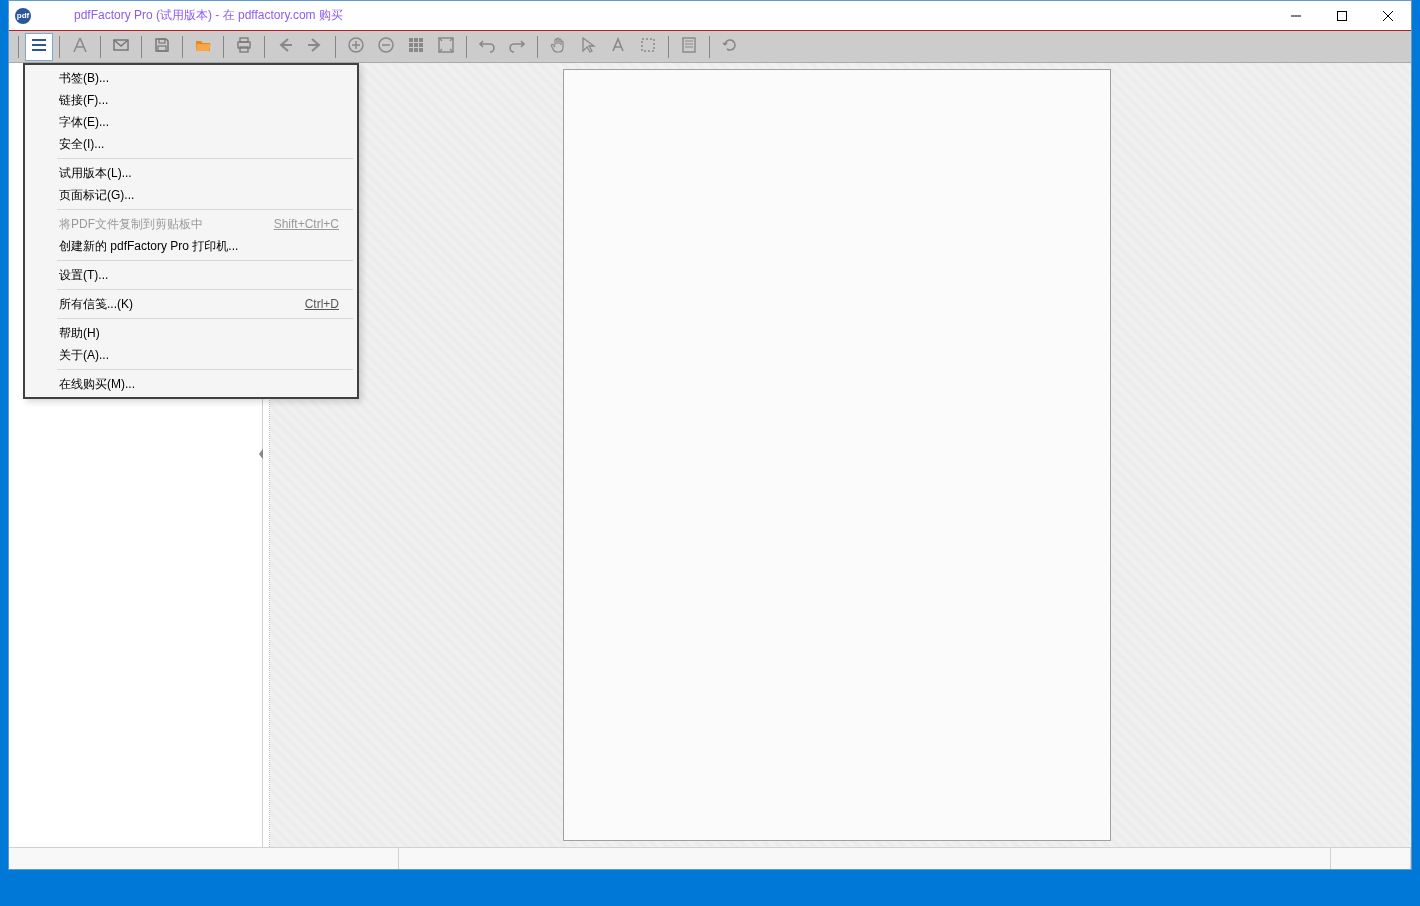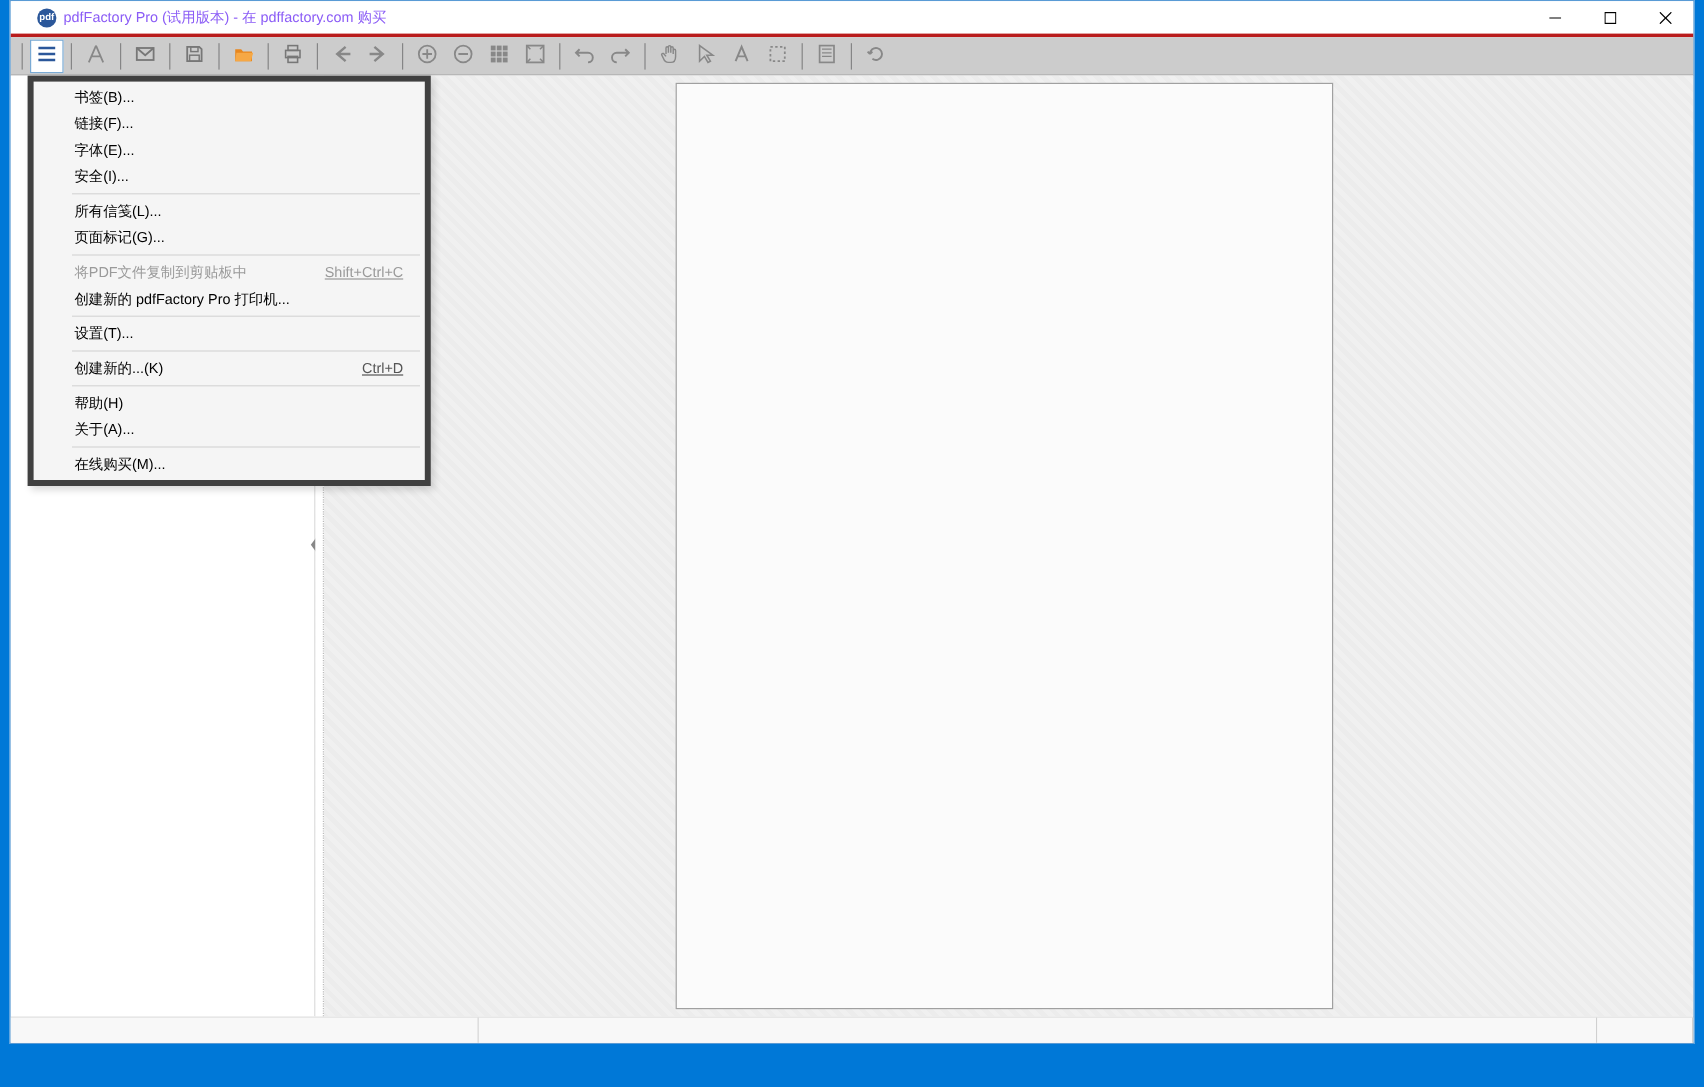--- a/index.html
+++ b/index.html
@@ -21,22 +21,23 @@
   background: #ffffff;
   border: 1px solid #5a9bd5;
   display: flex;
   flex-direction: column;
 }
 .titlebar {
   height: 30px;
   background: #ffffff;
   display: flex;
   align-items: center;
-  padding-left: 22px;
-  border-bottom: 3px solid #b91c1c;
+  padding-left: 6px;
+  border-bottom: 1px solid #b91c1c;
+  gap: 37px;
 }
 .titlebar-icon {
   width: 16px;
   height: 16px;
   border-radius: 50%;
   background: #2b579a;
   color: #fff;
   font-size: 8px;
   font-weight: bold;
   display: flex;
@@ -152,21 +153,21 @@
 .status-seg.s2 { flex: 1; }
 .status-seg.s3 { width: 80px; }
 
 
 .menu {
   position: absolute;
   left: 23px;
   top: 63px;
   width: 336px;
   background: #f5f5f5;
-  border: 5px solid #404040;
+  border: 2px solid #404040;
   box-shadow: 3px 3px 6px rgba(0,0,0,0.15);
   padding: 2px;
   text-align: right;
 }
 .menu-item {
   height: 22px;
   display: flex;
   align-items: center;
   padding: 0 16px 0 32px;
   font-size: 12px;
@@ -429,40 +430,40 @@
       <span>链接(F)...</span>
     </div>
   <div class="menu-item">
       <span>字体(E)...</span>
     </div>
   <div class="menu-item">
       <span>安全(I)...</span>
     </div>
   <div class="menu-sep"></div>
   <div class="menu-item">
-      <span>所有信笺(L)...</span>
+      <span>试用版本(L)...</span>
     </div>
   <div class="menu-item">
       <span>页面标记(G)...</span>
     </div>
   <div class="menu-sep"></div>
   <div class="menu-item disabled">
     <span>将PDF文件复制到剪贴板中</span>
     <span class="shortcut">Shift+Ctrl+C</span>
   </div>
   <div class="menu-item">
       <span>创建新的 pdfFactory Pro 打印机...</span>
     </div>
   <div class="menu-sep"></div>
   <div class="menu-item">
       <span>设置(T)...</span>
     </div>
   <div class="menu-sep"></div>
   <div class="menu-item">
-    <span>创建新的...(K)</span>
+    <span>所有信笺...(K)</span>
     <span class="shortcut">Ctrl+D</span>
   </div>
   <div class="menu-sep"></div>
   <div class="menu-item">
       <span>帮助(H)</span>
     </div>
   <div class="menu-item">
       <span>关于(A)...</span>
     </div>
   <div class="menu-sep"></div>

